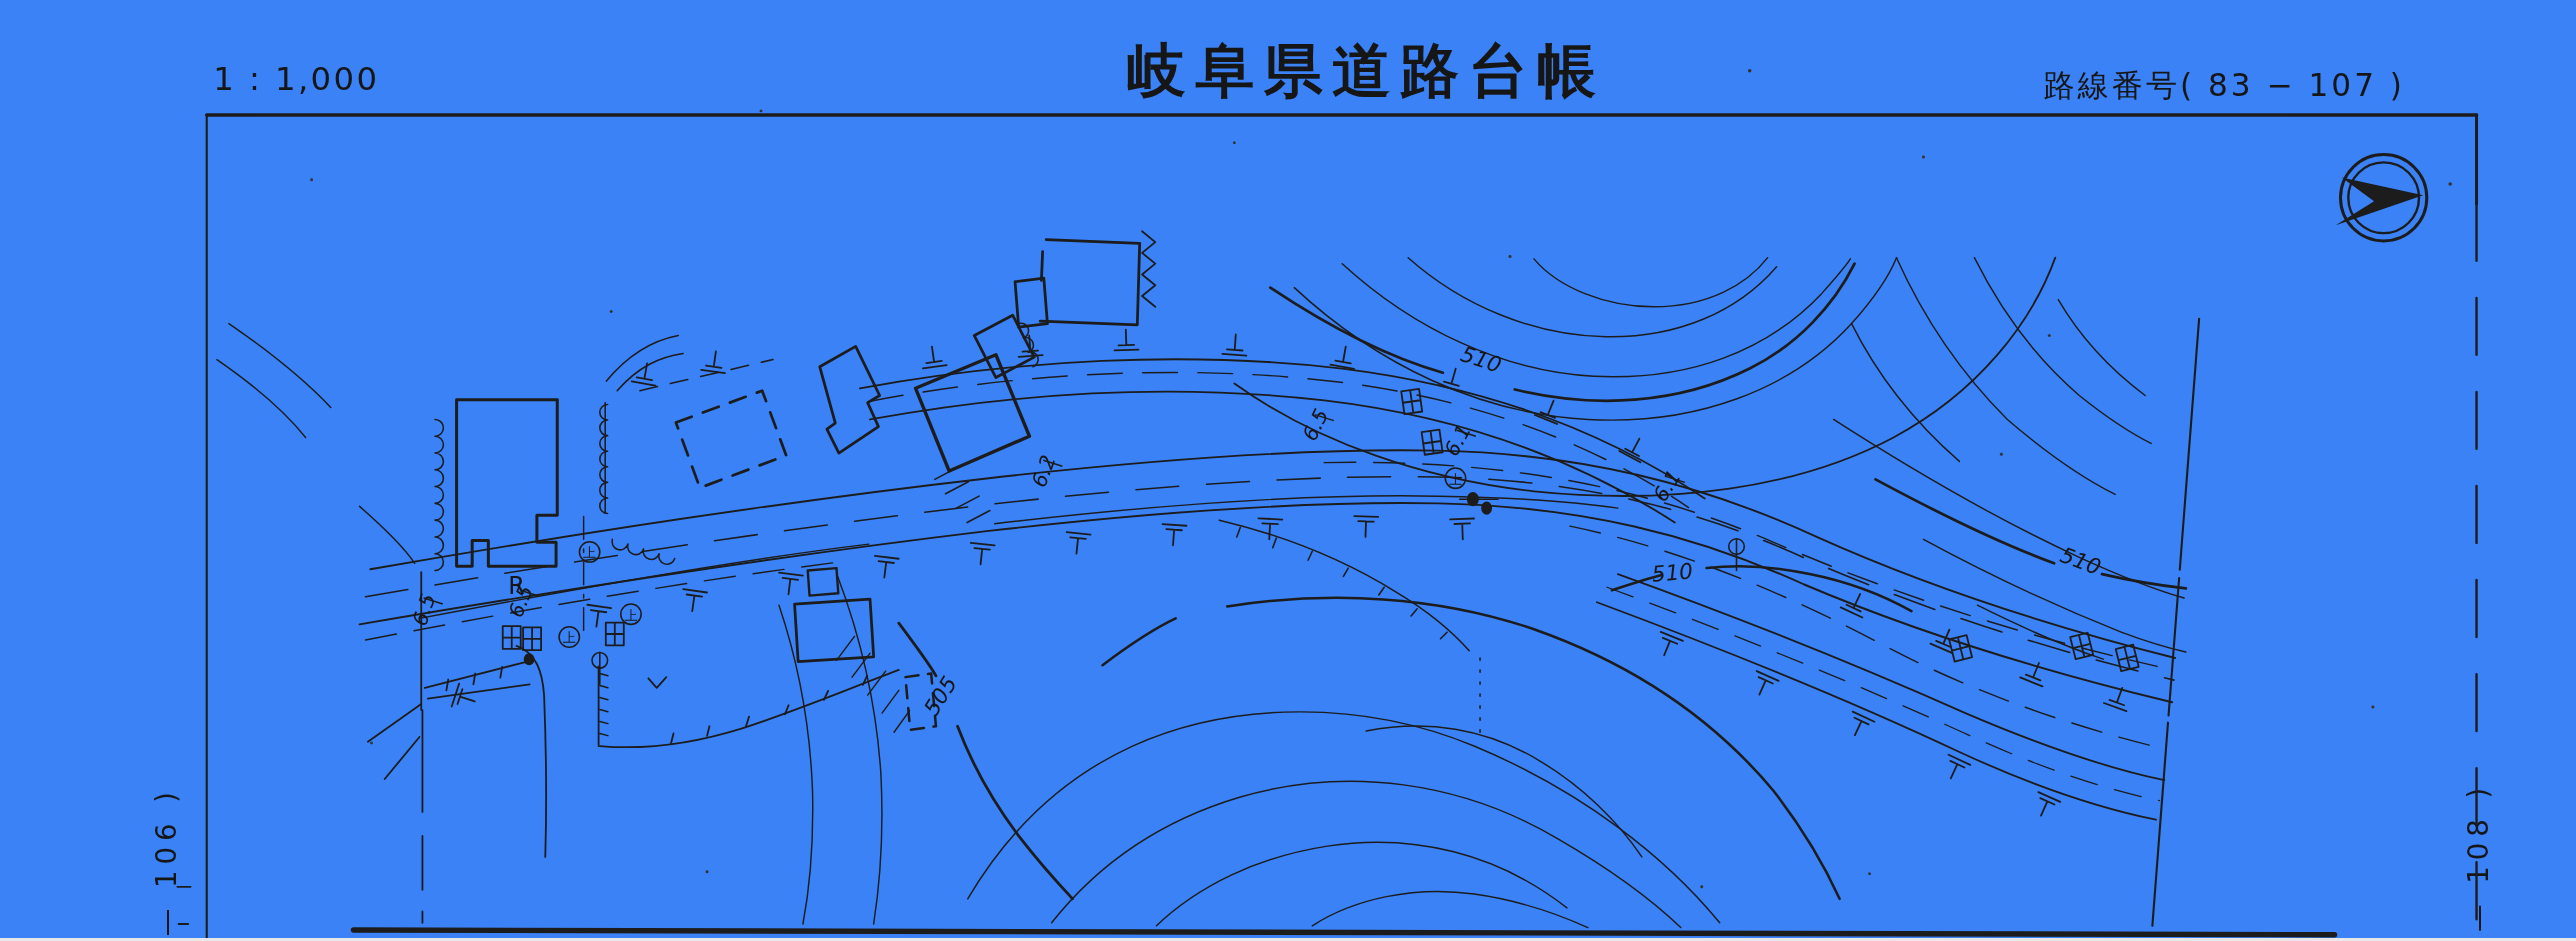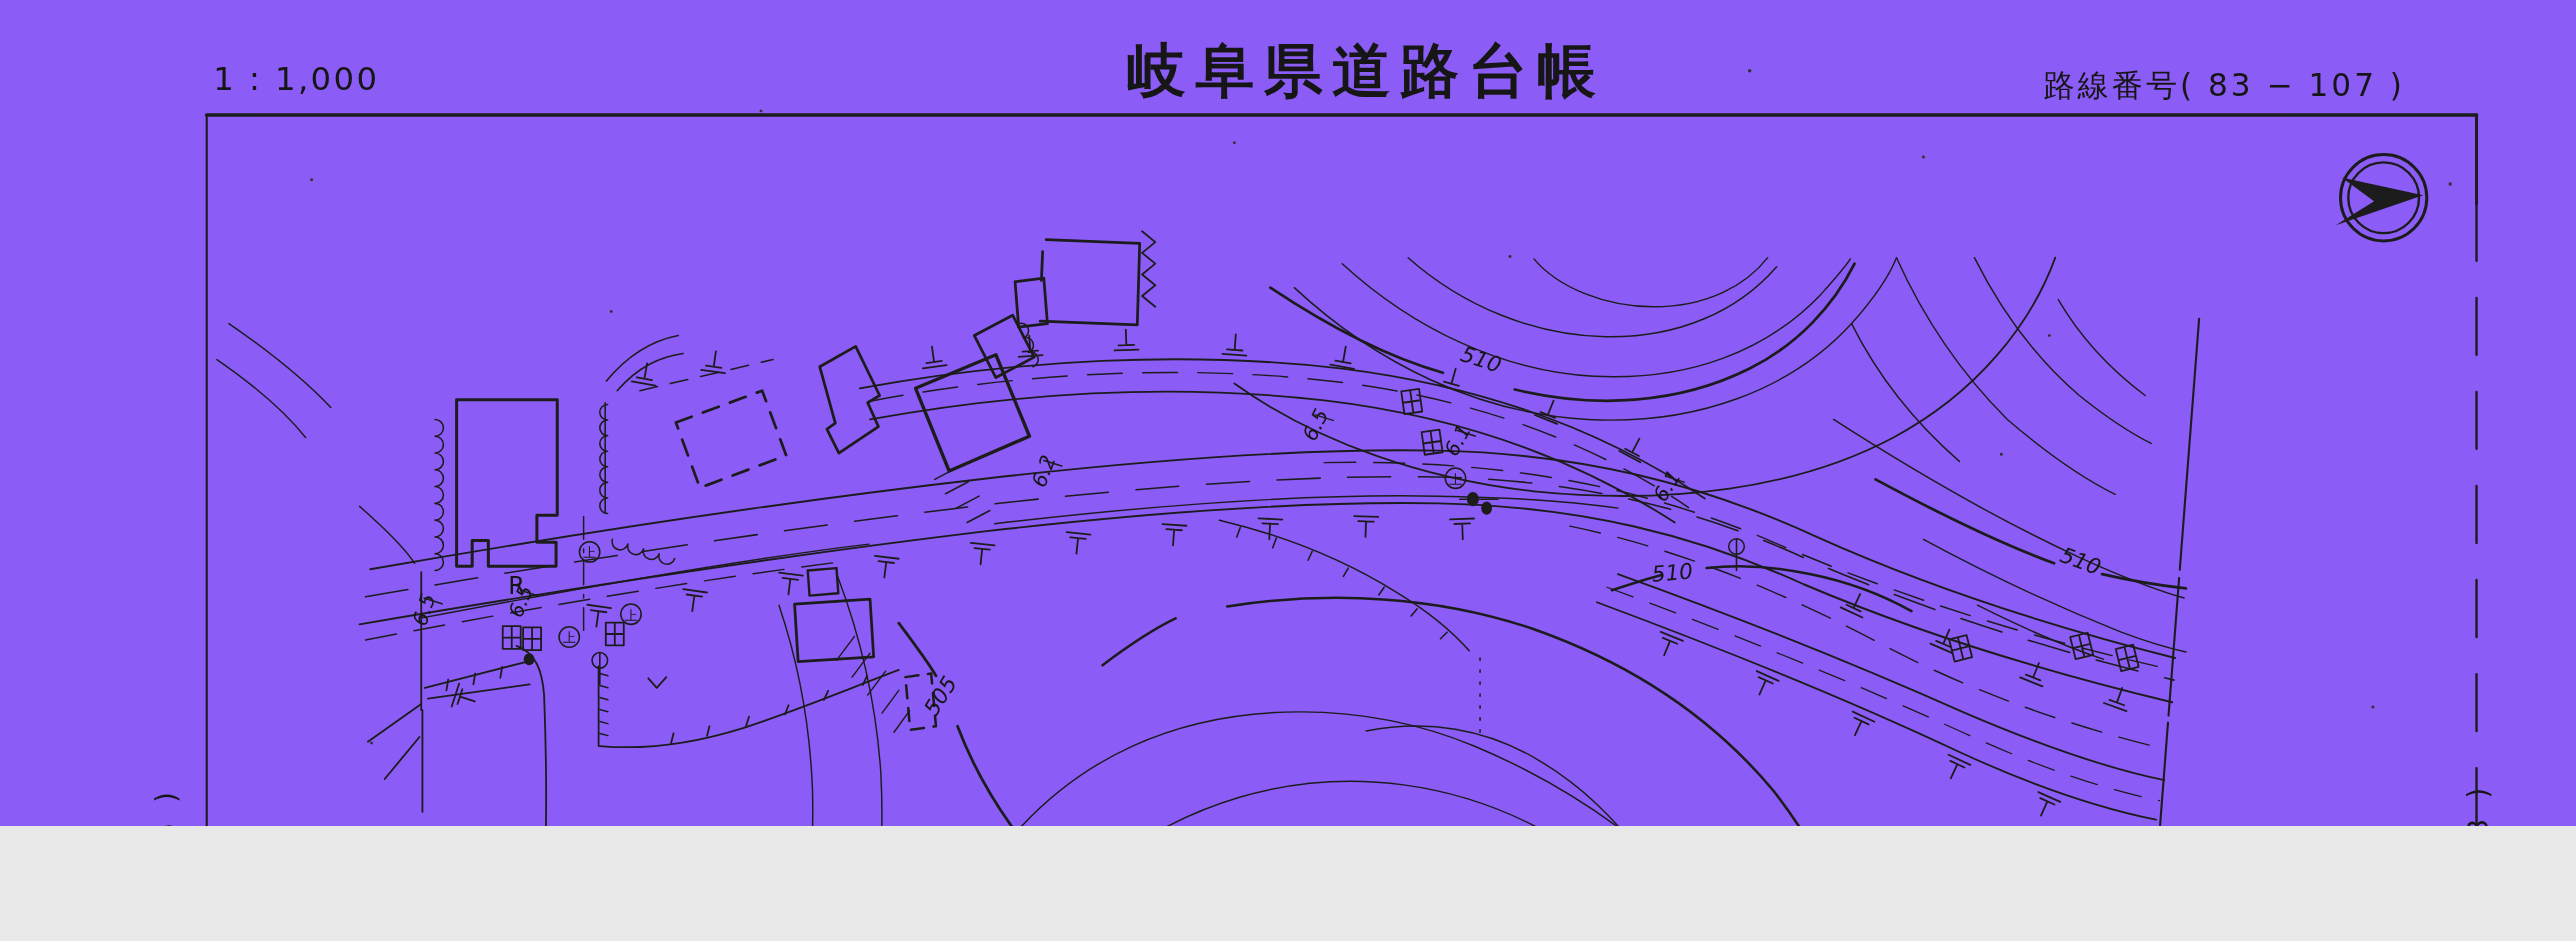--- a/index.html
+++ b/index.html
@@ -1,16 +1,16 @@
 <!DOCTYPE html>
 <html style="font-size:9.6px"><head>
 <meta charset="utf-8">
 <style>
   html,body{margin:0;padding:0;background:#e8e8e8;}
-  .page{position:relative;width:2576px;height:826px;background:#8b5cf6;overflow:hidden;
+  .page{position:relative;width:2576px;height:938px;background:#3b82f6;overflow:hidden;
         font-family:"DejaVu Sans", sans-serif;}
   .page svg{position:absolute;left:0;top:0;}
   text{fill:#161616;}
 </style>
 </head>
 <body>
 
 <div class="page">
 <svg width="2576" height="942" viewBox="0 0 4299 1572" xmlns="http://www.w3.org/2000/svg">
 

